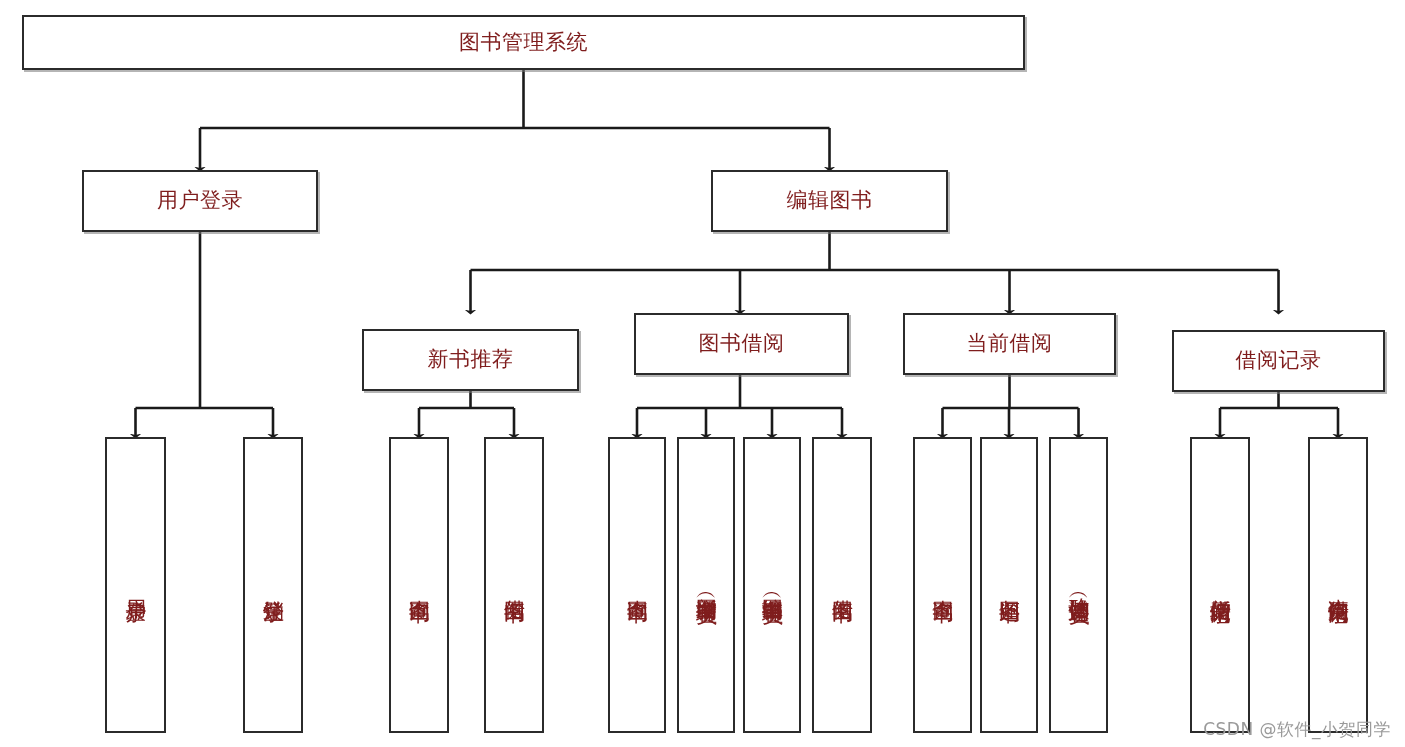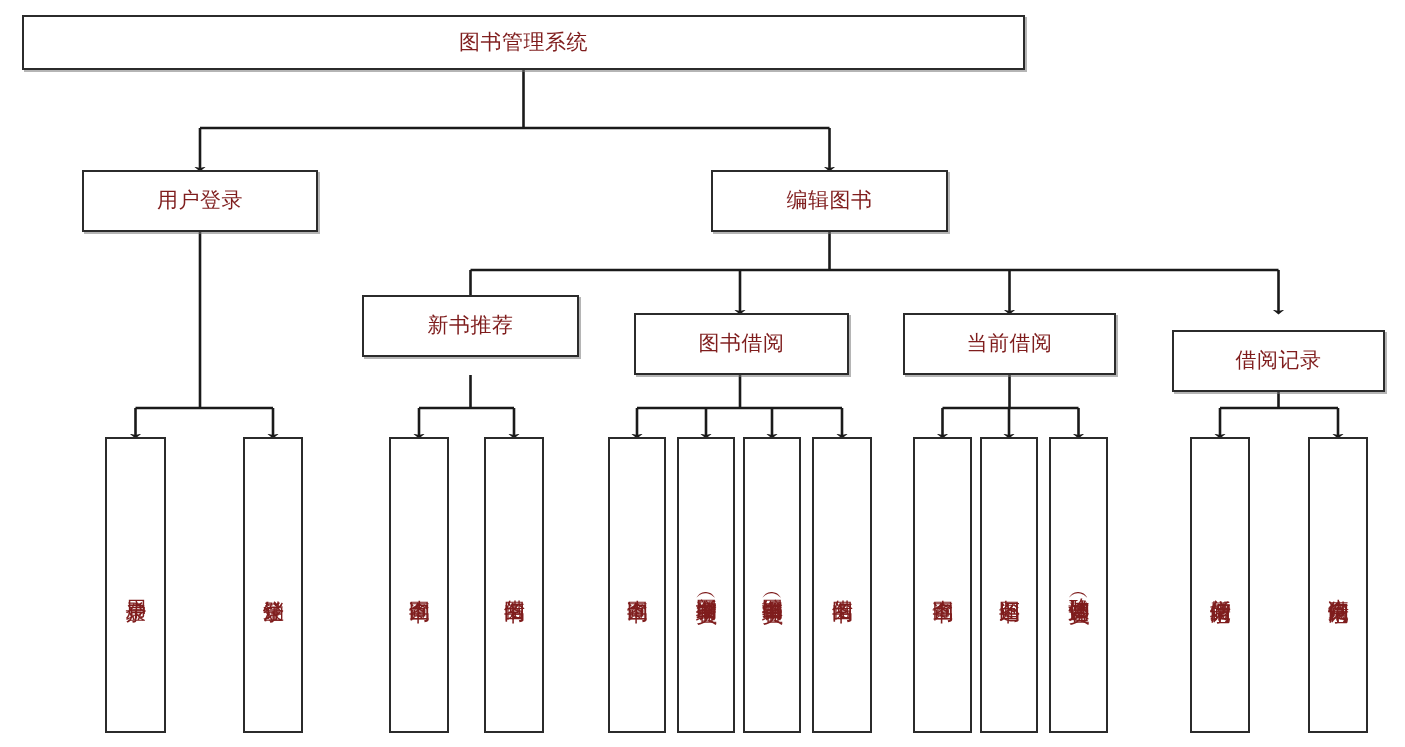--- a/index.html
+++ b/index.html
@@ -117,21 +117,21 @@
   <div id="node-layer">
       <div class="node-box shadowed" style="left: 22px; top: 15px; width: 1003px; height: 55px;">
         <span class="node-label">图书管理系统</span>
       </div>
       <div class="node-box shadowed" style="left: 82px; top: 170px; width: 236px; height: 62px;">
         <span class="node-label">用户登录</span>
       </div>
       <div class="node-box shadowed" style="left: 711px; top: 170px; width: 237px; height: 62px;">
         <span class="node-label">编辑图书</span>
       </div>
-      <div class="node-box shadowed" style="left: 362px; top: 295px; width: 217px; height: 62px;">
+      <div class="node-box shadowed" style="left: 362px; top: 329px; width: 217px; height: 62px;">
         <span class="node-label">新书推荐</span>
       </div>
       <div class="node-box shadowed" style="left: 634px; top: 313px; width: 215px; height: 62px;">
         <span class="node-label">图书借阅</span>
       </div>
       <div class="node-box shadowed" style="left: 903px; top: 313px; width: 213px; height: 62px;">
         <span class="node-label">当前借阅</span>
       </div>
       <div class="node-box shadowed" style="left: 1172px; top: 330px; width: 213px; height: 62px;">
         <span class="node-label">借阅记录</span>
@@ -169,13 +169,14 @@
       <div class="node-box vertical" style="left: 1049px; top: 437px; width: 59px; height: 296px;">
         <span class="node-label">确认归还（管理员）</span>
       </div>
       <div class="node-box vertical" style="left: 1190px; top: 437px; width: 60px; height: 296px;">
         <span class="node-label">新增借阅记录</span>
       </div>
       <div class="node-box vertical" style="left: 1308px; top: 437px; width: 60px; height: 296px;">
         <span class="node-label">查询借阅记录</span>
       </div>
     </div>
+  <div id="watermark">CSDN @软件_小贺同学</div>
 </div>
 
 </body></html>

